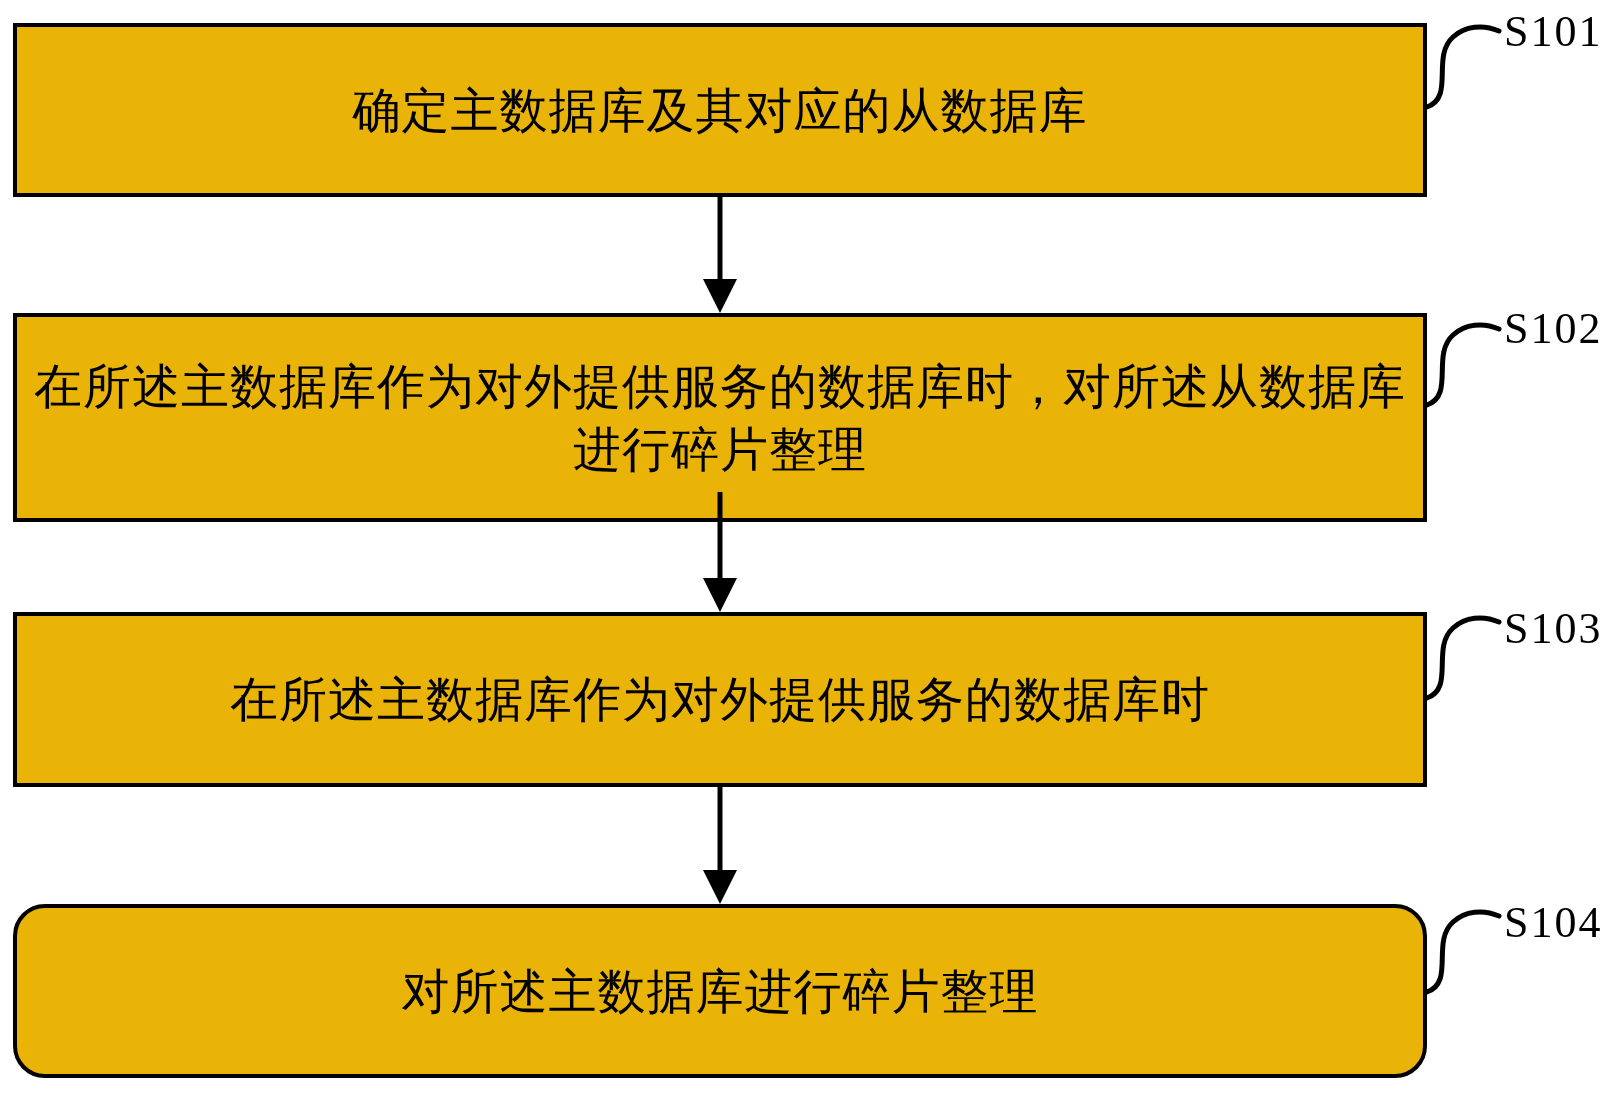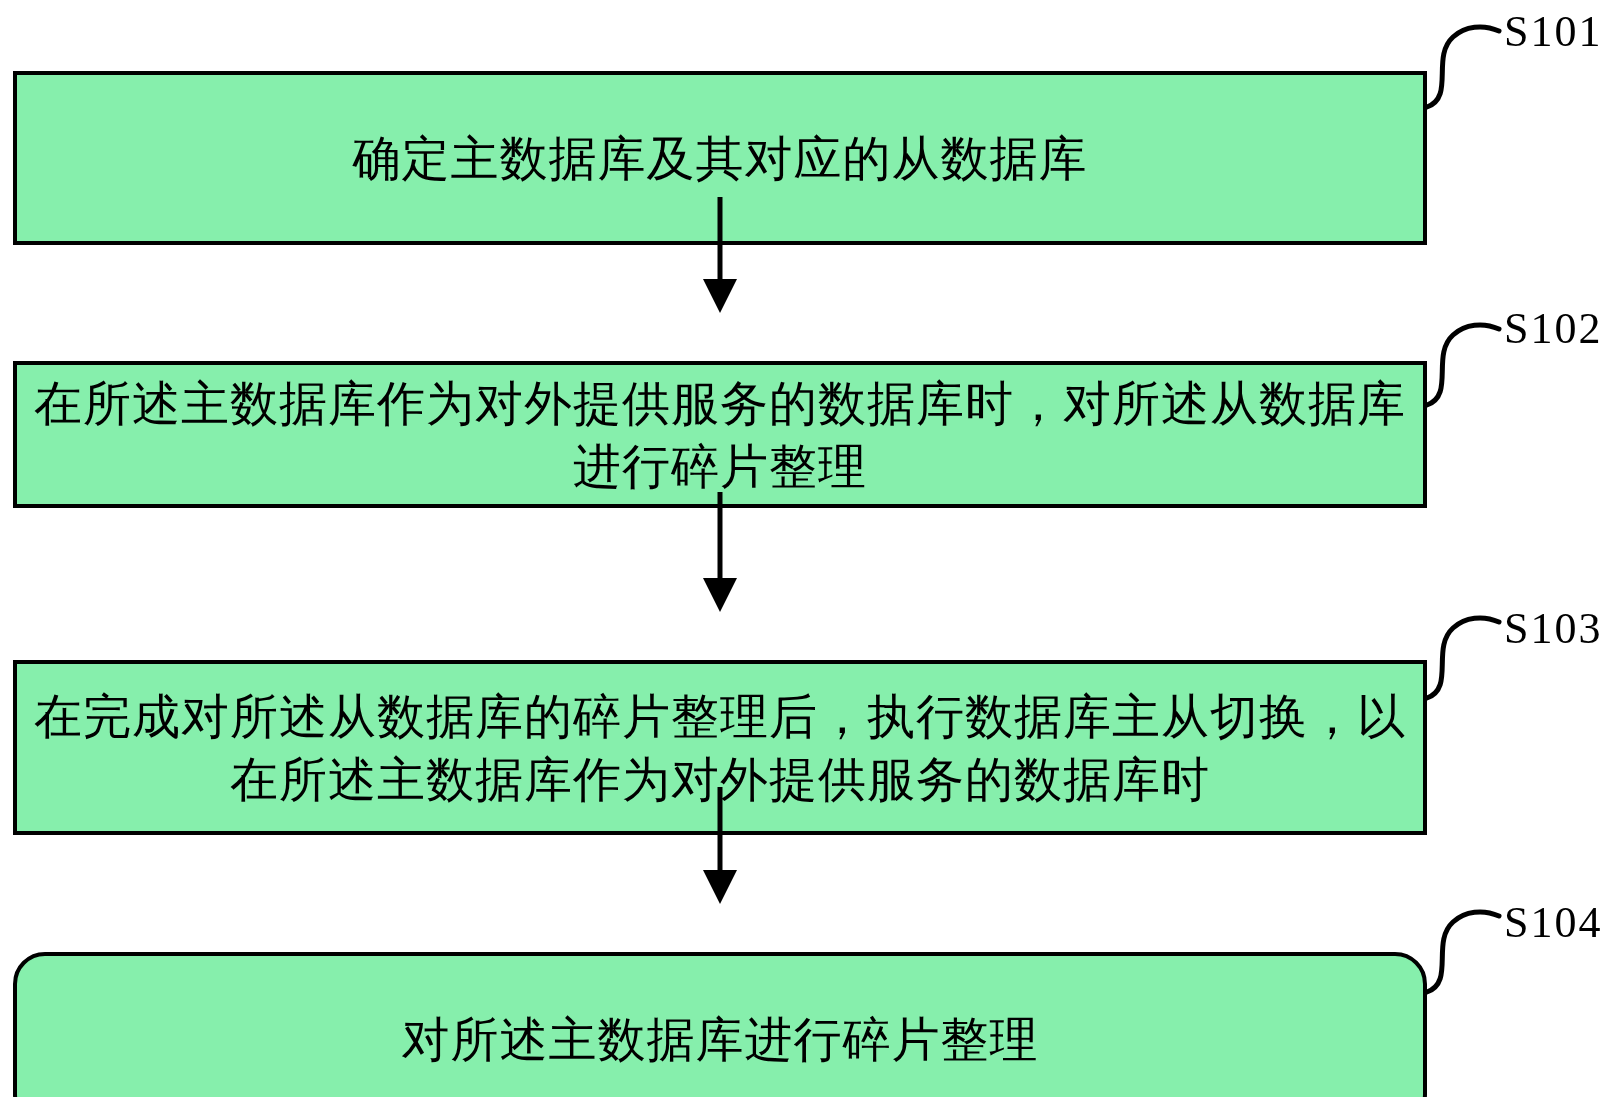--- a/index.html
+++ b/index.html
@@ -14,50 +14,49 @@
     background: #ffffff;
     font-family: "Liberation Serif", "DejaVu Serif", serif;
     overflow: hidden;
   }
   .box {
     position: absolute;
     left: 13px;
     width: 1414px;
     box-sizing: border-box;
     border: 4px solid #000000;
-    background: #86efac;
+    background: #eab308;
     display: flex;
     flex-direction: column;
     align-items: center;
     justify-content: center;
     text-align: center;
     color: #000000;
     font-size: 48px;
     line-height: 63px;
     letter-spacing: 1px;
-    margin-top: 48px;
   }
   .box .txt {
     white-space: nowrap;
   }
   .step-label {
     position: absolute;
     left: 1504px;
     font-size: 44px;
     line-height: 1.1;
     color: #000000;
     letter-spacing: 2px;
     white-space: nowrap;
   }
   .arrow, .leader {
     position: absolute;
     display: block;
   }
   #box1 { top: 23px;  height: 174px; }
-  #box2 { top: 313px; height: 147px; }
+  #box2 { top: 313px; height: 209px; }
   #box3 { top: 612px; height: 175px; }
   #box4 { top: 904px; height: 174px; border-radius: 32px; }
   #arrow1 { left: 700px; top: 197px; }
   #arrow2 { left: 700px; top: 492px; }
   #arrow3 { left: 700px; top: 787px; }
   #leader1 { left: 1423px; top: 19px; }
   #leader2 { left: 1423px; top: 317px; }
   #leader3 { left: 1423px; top: 610px; }
   #leader4 { left: 1423px; top: 904px; }
   #label1 { top: 8px; }
@@ -83,21 +82,20 @@
     <div class="txt">在所述主数据库作为对外提供服务的数据库时，对所述从数据库</div>
     <div class="txt">进行碎片整理</div>
   </div>
 
   <svg class="arrow" id="arrow2" width="40" height="120" viewBox="0 0 40 120">
     <line x1="20" y1="0" x2="20" y2="90" stroke="#000000" stroke-width="5"></line>
     <polygon points="3,86 37,86 20,120" fill="#000000"></polygon>
   </svg>
 
   <div class="box" id="box3">
-    <div class="txt">在完成对所述从数据库的碎片整理后，执行数据库主从切换，以</div>
     <div class="txt">在所述主数据库作为对外提供服务的数据库时</div>
   </div>
 
   <svg class="arrow" id="arrow3" width="40" height="117" viewBox="0 0 40 117">
     <line x1="20" y1="0" x2="20" y2="87" stroke="#000000" stroke-width="5"></line>
     <polygon points="3,83 37,83 20,117" fill="#000000"></polygon>
   </svg>
 
   <div class="box" id="box4">
     <div class="txt">对所述主数据库进行碎片整理</div>

